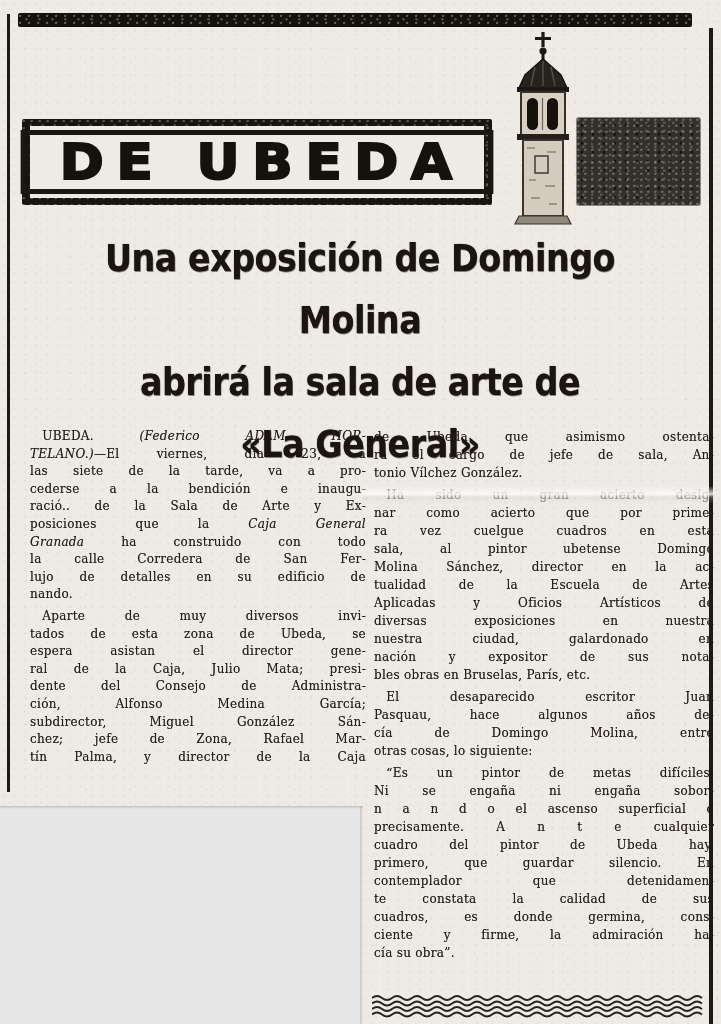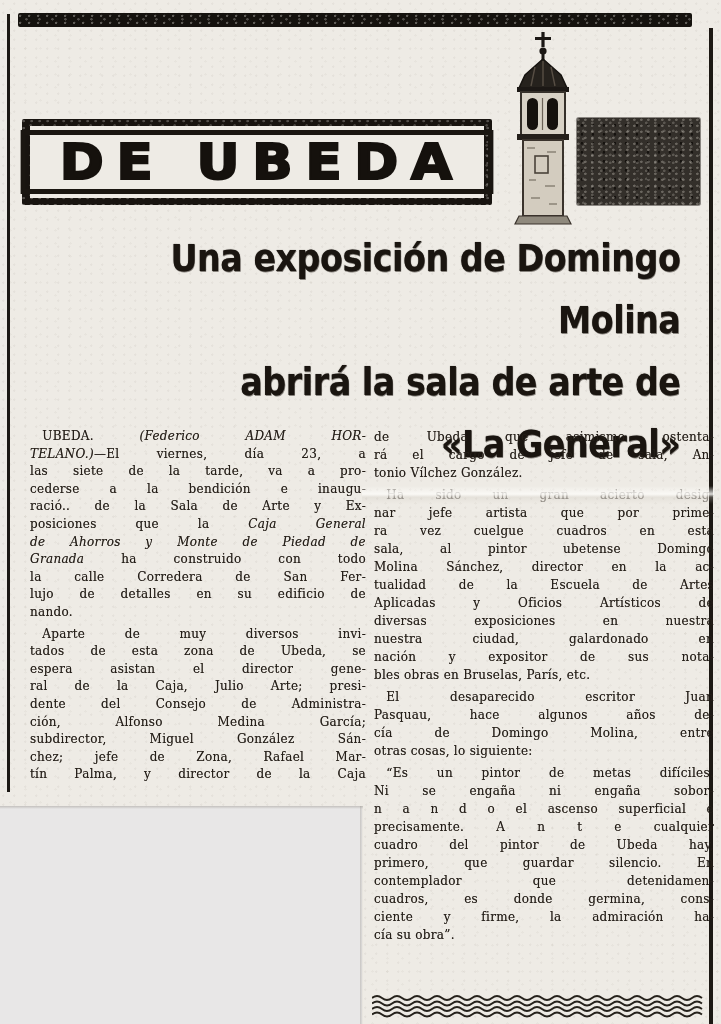--- a/index.html
+++ b/index.html
@@ -54,21 +54,21 @@
     background-image:
       radial-gradient(circle at 20% 30%, rgba(230,225,215,.30) 1px, transparent 1.5px),
       radial-gradient(circle at 70% 60%, rgba(230,225,215,.22) 1px, transparent 1.6px),
       radial-gradient(circle at 45% 82%, rgba(18,15,12,.9) 1px, transparent 1.6px);
     background-size:7px 6px,9px 8px,11px 9px;
     box-shadow:0 0 0 1px rgba(40,36,32,.5);}
 
   #tower{position:absolute;left:497px;top:30px;}
 
   
-  #headline{position:absolute;left:4px;top:228px;width:712px;text-align:right;
+  #headline{position:absolute;left:4px;top:228px;width:712px;text-align:center;
     font-family:"DejaVu Sans",sans-serif;font-weight:bold;color:#1a1510;
     font-size:37px;line-height:62px;letter-spacing:-.5px;}
   .hl{transform:scaleX(.9);transform-origin:50% 50%;
     text-shadow:0 0 1px rgba(26,21,16,.7),.6px .6px 0 rgba(26,21,16,.45);}
 
   
   .col{position:absolute;top:428px;font-size:12px;color:#241e18;letter-spacing:.3px;
     text-shadow:0 0 .4px rgba(34,28,22,.55);margin-left:6px;}
   #col-left{left:24px;width:336px;line-height:17.6px;}
   #col-right{left:368px;width:340px;line-height:18px;}
@@ -132,47 +132,46 @@
   </div>
 
   <div id="col-left" class="col">
       <div class="para">
         <div class="bline"><span> UBEDA. </span><span class="it">(Federico ADAM HOR-</span></div>
         <div class="bline"><span class="it">TELANO.)</span><span>—El viernes, día 23, a</span></div>
         <div class="bline">las siete de la tarde, va a pro-</div>
         <div class="bline">cederse a la bendición e inaugu-</div>
         <div class="bline">ració.. de la Sala de Arte y Ex-</div>
         <div class="bline"><span>posiciones que la </span><span class="it">Caja General</span></div>
-        <div class="bline"><span class="it">de Ahorros y Monte de Piedad de</span></div>
         <div class="bline"><span class="it">Granada</span><span> ha construido con todo</span></div>
         <div class="bline">la calle Corredera de San Fer-</div>
         <div class="bline">lujo de detalles en su edificio de</div>
         <div class="bline pend">nando.</div>
       </div>
       <div class="para">
         <div class="bline"> Aparte de muy diversos invi-</div>
         <div class="bline">tados de esta zona de Ubeda, se</div>
         <div class="bline">espera asistan el director gene-</div>
-        <div class="bline">ral de la Caja, Julio Arte; presi-</div>
+        <div class="bline">ral de la Caja, Julio Mata; presi-</div>
         <div class="bline">dente del Consejo de Administra-</div>
         <div class="bline">ción, Alfonso Medina García;</div>
         <div class="bline">subdirector, Miguel González Sán-</div>
         <div class="bline">chez; jefe de Zona, Rafael Mar-</div>
         <div class="bline">tín Palma, y director de la Caja</div>
       </div>
     </div>
   <div id="col-right" class="col">
       <div class="para">
         <div class="bline">de Ubeda que asimismo ostenta-</div>
         <div class="bline">rá el cargo de jefe de sala, An-</div>
         <div class="bline pend">tonio Vílchez González.</div>
       </div>
       <div class="para">
         <div class="bline faded"> Ha sido un gran acierto desig-</div>
-        <div class="bline">nar jefe artista que por prime-</div>
+        <div class="bline">nar como acierto que por prime-</div>
         <div class="bline">ra vez cuelgue cuadros en esta</div>
         <div class="bline">sala, al pintor ubetense Domingo</div>
         <div class="bline">Molina Sánchez, director en la ac-</div>
         <div class="bline">tualidad de la Escuela de Artes</div>
         <div class="bline">Aplicadas y Oficios Artísticos de</div>
         <div class="bline">diversas exposiciones en nuestra</div>
         <div class="bline">nuestra ciudad, galardonado en</div>
         <div class="bline">nación y expositor de sus nota-</div>
         <div class="bline pend">bles obras en Bruselas, París, etc.</div>
       </div>
@@ -183,20 +182,21 @@
         <div class="bline pend">otras cosas, lo siguiente:</div>
       </div>
       <div class="para">
         <div class="bline"> “Es un pintor de metas difíciles.</div>
         <div class="bline">Ni se engaña ni engaña sobor-</div>
         <div class="bline">n a n d o el ascenso superficial e</div>
         <div class="bline">precisamente. A n t e cualquier</div>
         <div class="bline">cuadro del pintor de Ubeda hay,</div>
         <div class="bline">primero, que guardar silencio. En</div>
         <div class="bline">contemplador que detenidamen-</div>
+        <div class="bline">te constata la calidad de sus</div>
         <div class="bline">cuadros, es donde germina, cons-</div>
         <div class="bline">ciente y firme, la admiración ha-</div>
         <div class="bline pend">cía su obra”.</div>
       </div>
     </div>
 
   <div id="crease"></div>
 
   <svg id="divider" width="334" height="26" viewBox="0 0 334 26">
     <defs>

